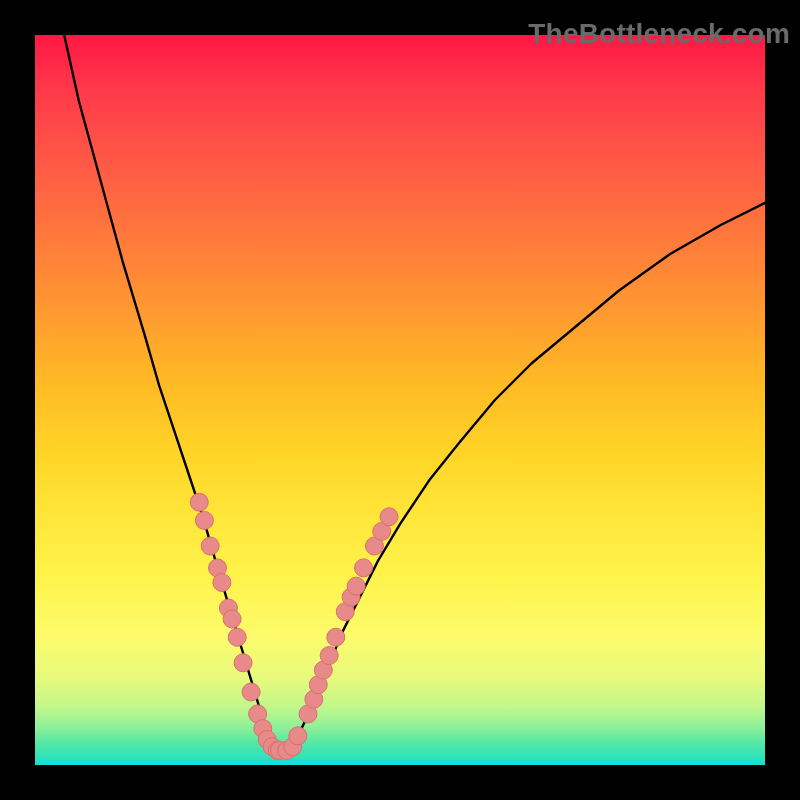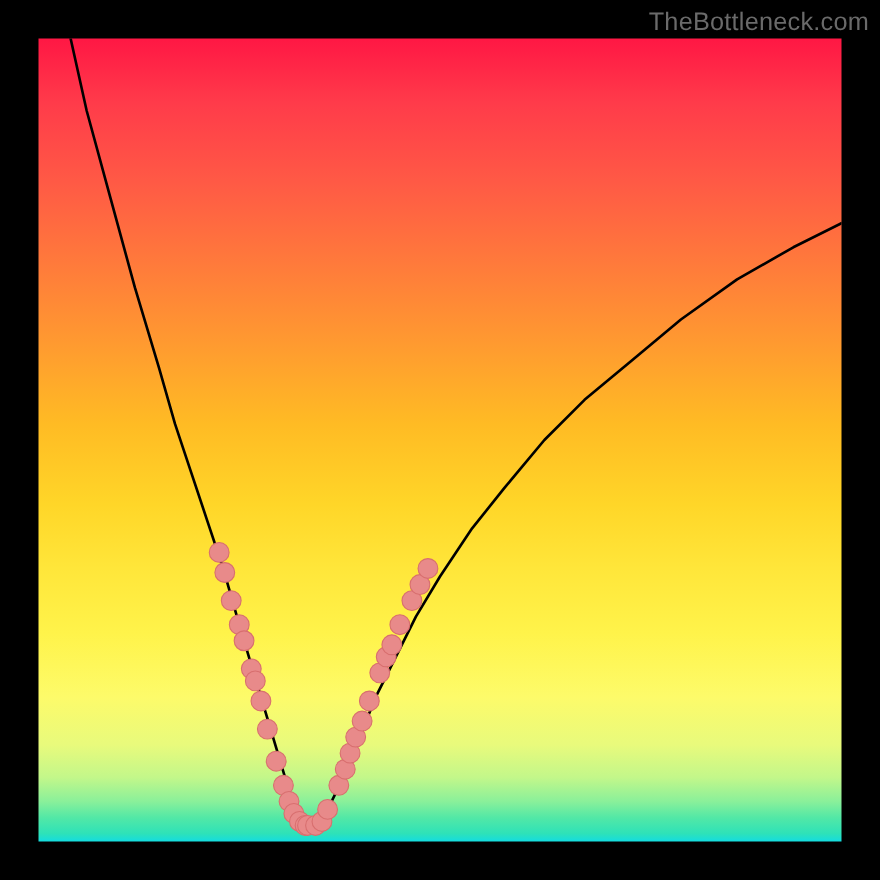--- a/index.html
+++ b/index.html
@@ -47,25 +47,25 @@
   }
   .svg-layer {
     position: absolute;
     left: 0;
     top: 0;
     width: 730px;
     height: 730px;
   }
   .watermark {
     position: absolute;
-    top: 6px;
+    top: 18px;
     right: 10px;
     color: #6a6a6a;
-    font-size: 23px;
-    font-weight: 400;
+    font-size: 28px;
+    font-weight: 700;
     letter-spacing: 0.2px;
   }
 </style>
 </head>
 <body>
 
 <div class="frame">
   <div class="plot">
     <svg class="svg-layer" viewBox="0 0 730 730" preserveAspectRatio="none">
       <path id="curve-path" fill="none" stroke="#000000" stroke-width="2.4" stroke-linejoin="round" stroke-linecap="round" d="M29.20 0.00 L43.80 65.70 L65.70 146.00 L87.60 226.30 L109.50 299.30 L124.10 350.40 L138.70 394.20 L153.30 438.00 L167.90 481.80 L182.50 532.90 L193.45 569.40 L204.40 605.90 L215.35 642.40 L226.30 678.90 L233.60 700.80 L240.90 715.40 L251.85 715.40 L262.80 700.80 L277.40 671.60 L292.00 635.10 L306.60 598.60 L321.20 569.40 L343.10 525.60 L365.00 489.10 L394.20 445.30 L423.40 408.80 L459.90 365.00 L496.40 328.50 L540.20 292.00 L584.00 255.50 L635.10 219.00 L686.20 189.80 L730.00 167.90"></path>

